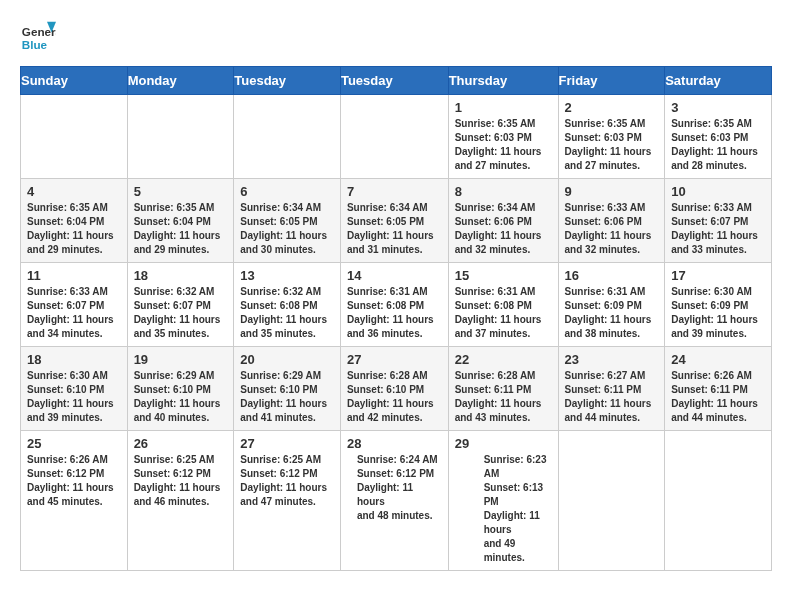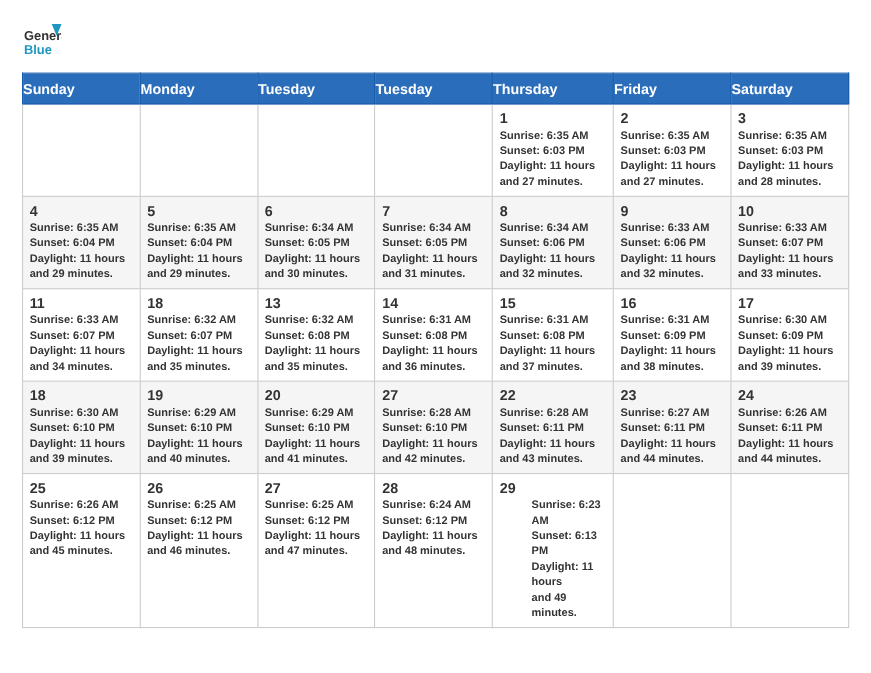--- a/index.html
+++ b/index.html
@@ -307,21 +307,21 @@
         </td>
         <td>
           <span class="day-num">27</span>
           <div class="day-info" style="white-space: pre-line;">Sunrise: 6:25 AM
 Sunset: 6:12 PM
 Daylight: 11 hours
 and 47 minutes.</div>
         </td>
         <td>
           <span class="day-num">28</span>
-          <div class="day-info" style="white-space: pre-line;">Sunrise: 6:24 AM
+          <div class="day-info" style="white-space: pre-line; margin-left: 10px;">Sunrise: 6:24 AM
 Sunset: 6:12 PM
 Daylight: 11 hours
 and 48 minutes.</div>
         </td>
         <td>
           <span class="day-num">29</span>
           <div class="day-info" style="white-space: pre-line; margin-left: 29px;">Sunrise: 6:23 AM
 Sunset: 6:13 PM
 Daylight: 11 hours
 and 49 minutes.</div>

